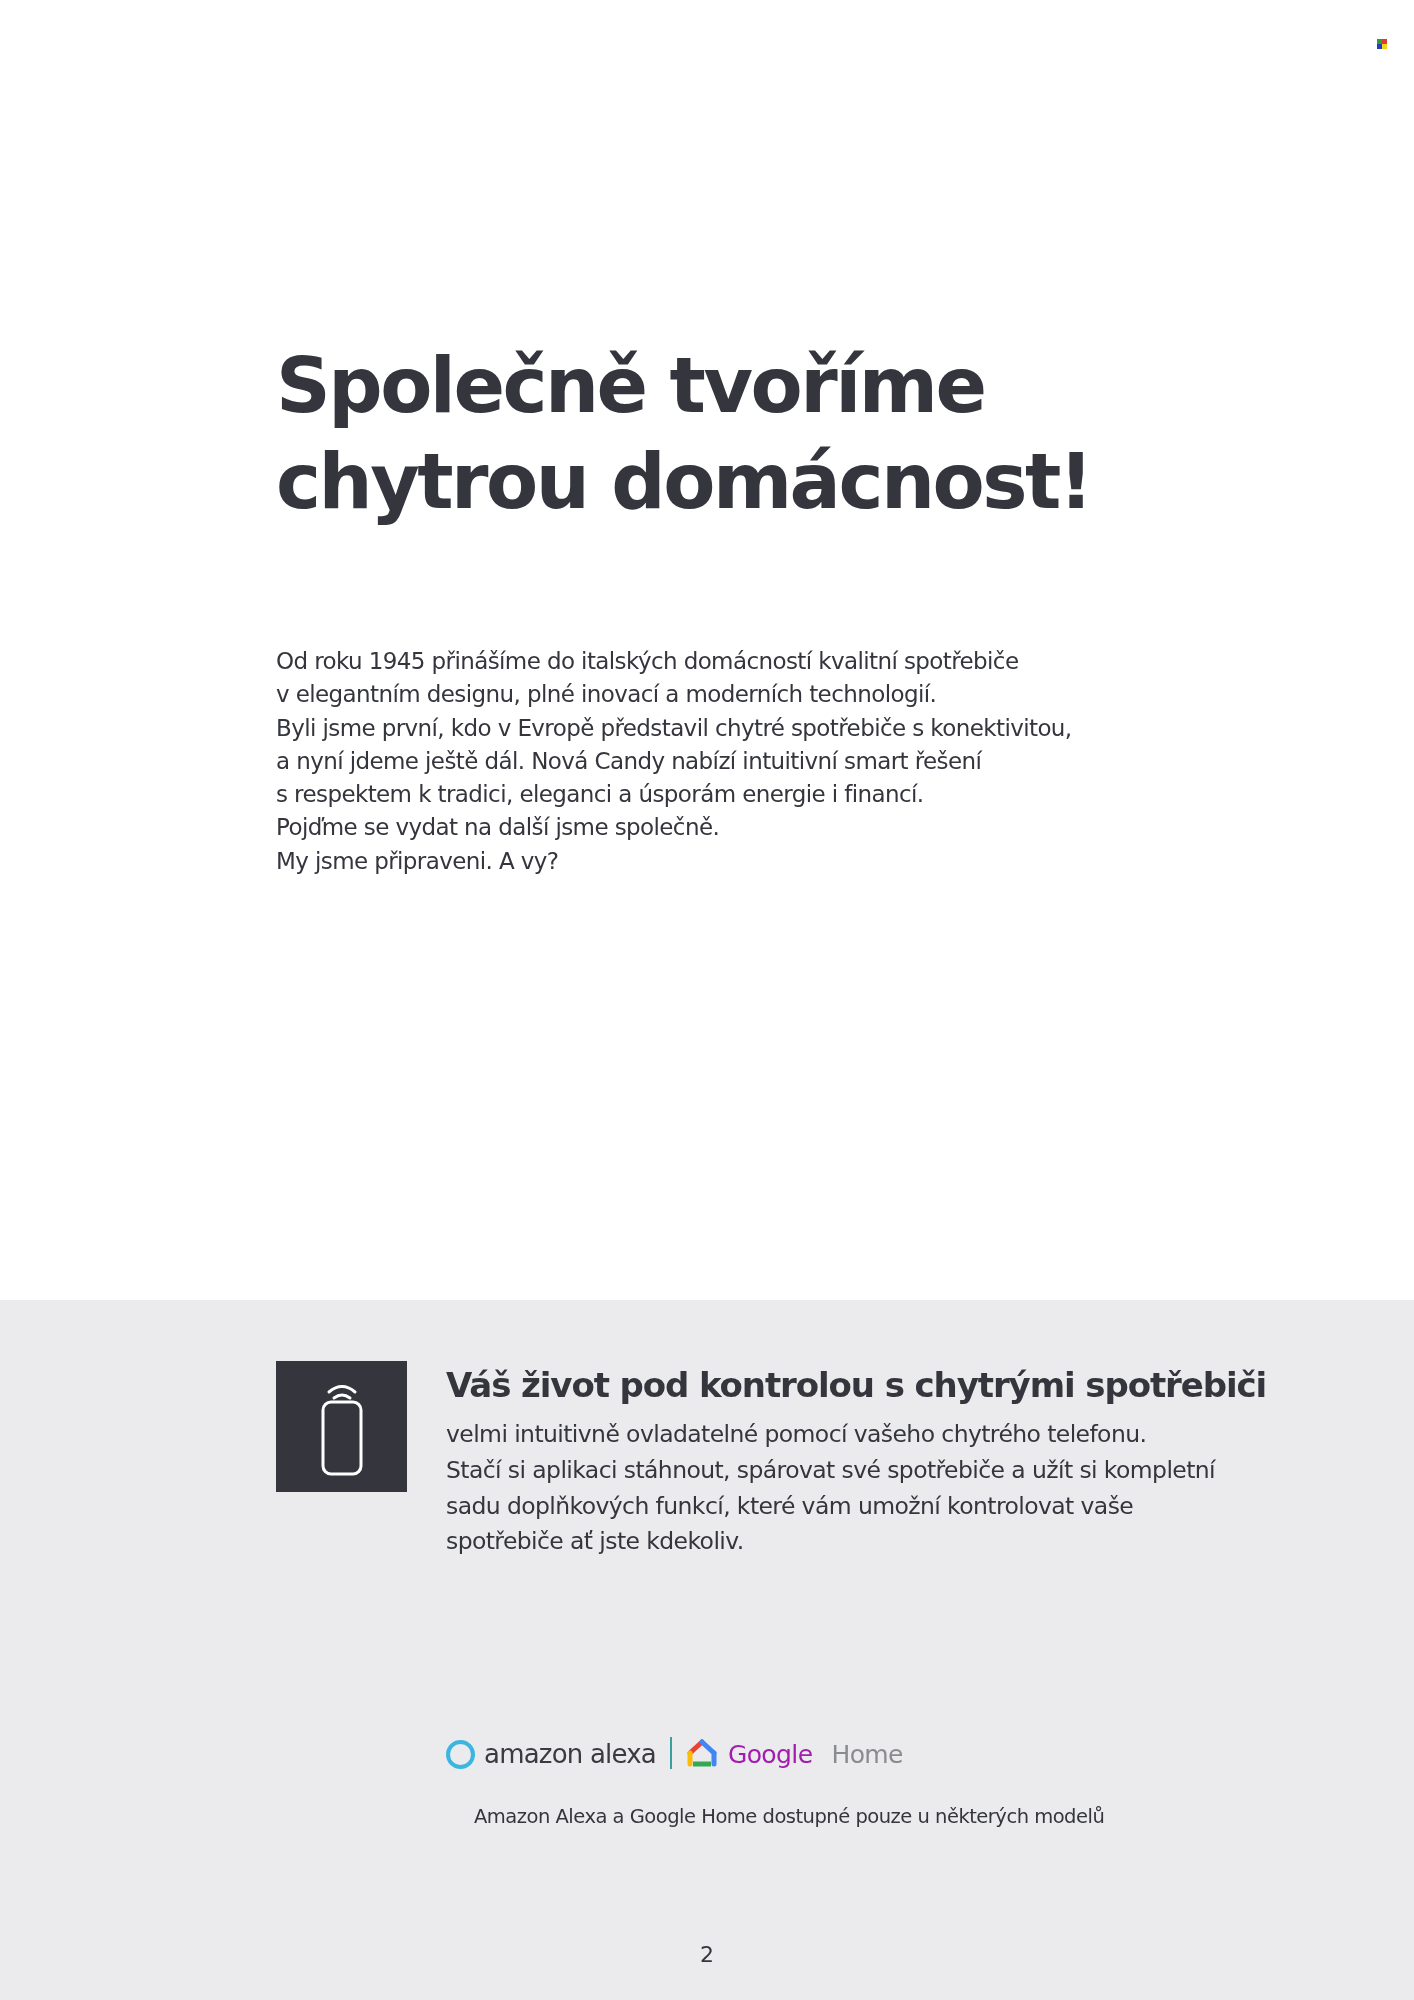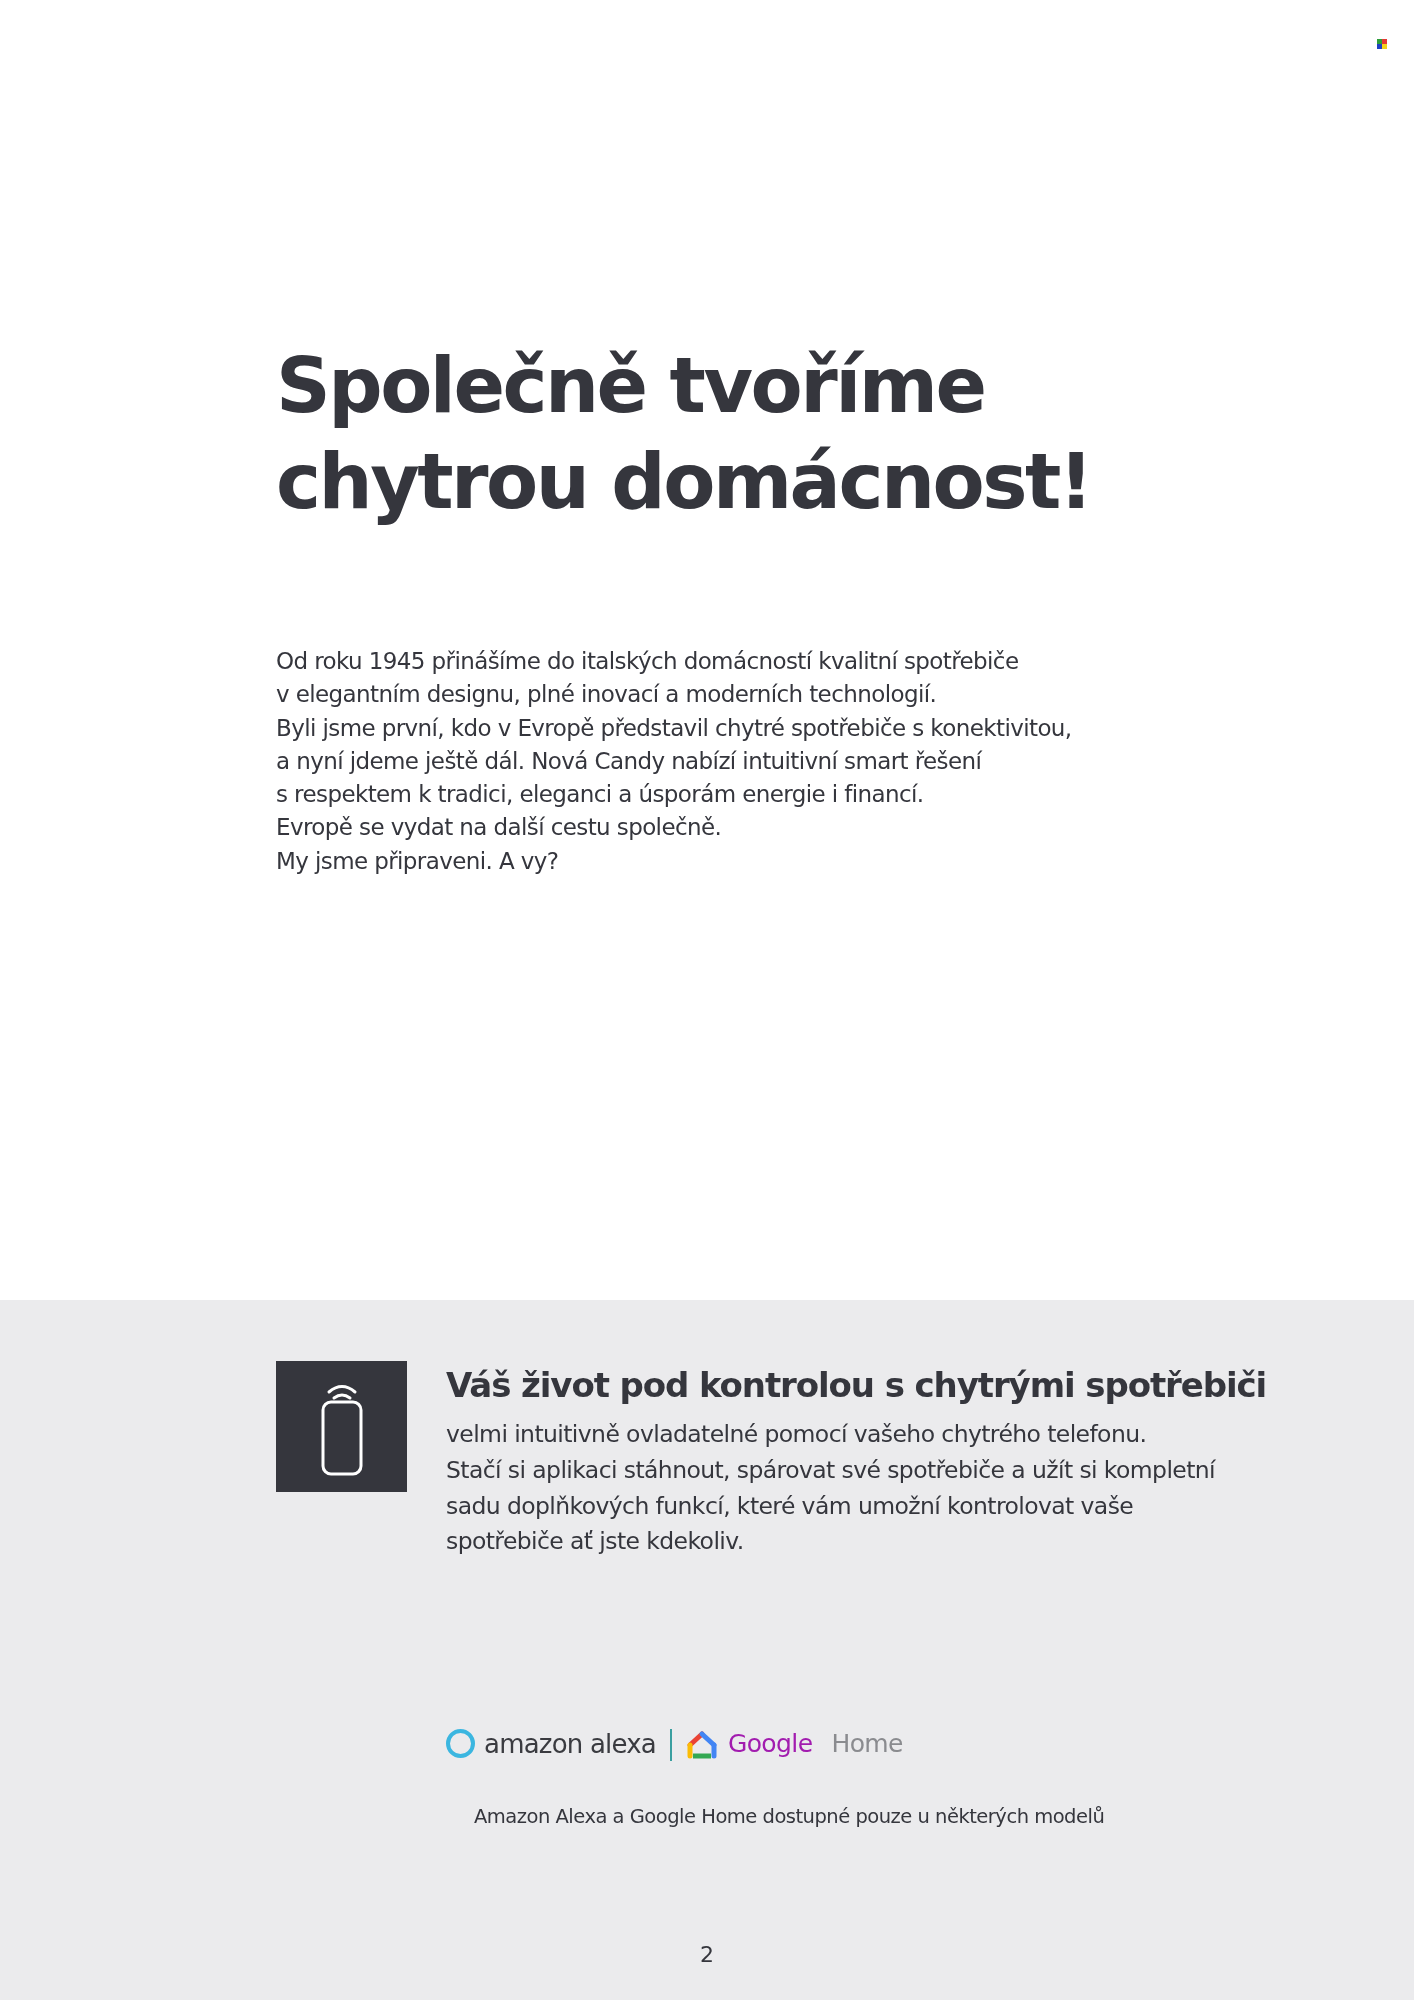--- a/index.html
+++ b/index.html
@@ -49,21 +49,21 @@
     .feature-body { margin-top: 8px; }
     .feature-line {
       font-family: "DejaVu Sans", sans-serif;
       font-size: 23.5px;
       line-height: 35.8px;
       letter-spacing: -0.6px;
       color: #35363d;
       white-space: nowrap;
     }
 
-    .logos { position: absolute; left: 446px; top: 1729px; height: 40px; display: flex; align-items: flex-start; }
+    .logos { position: absolute; left: 446px; top: 1729px; height: 40px; display: flex; align-items: flex-end; }
     .alexa-ring { width: 29px; height: 29px; border-radius: 50%; border: 4px solid #3bb6e0; margin-right: 9px; position: relative; }
     .alexa-text { font-family: "DejaVu Sans", sans-serif; font-size: 26px; letter-spacing: -0.8px; color: #3a3b40; }
     .logo-divider { width: 2px; height: 32px; background: #3a9fa0; margin: 0 14px 0 14px; }
     .ghome-icon { width: 32px; height: 32px; margin-right: 10px; }
     .ghome-google { font-family: "DejaVu Sans", sans-serif; font-size: 25px; letter-spacing: -0.6px; color: #a21caf; }
     .ghome-home { font-family: "DejaVu Sans", sans-serif; font-size: 25px; letter-spacing: -0.6px; color: #8a8b8f; margin-left: 19px; }
 
     .disclaimer {
       position: absolute; left: 446px; top: 1805px;
       font-family: "DejaVu Sans", sans-serif;
@@ -95,21 +95,21 @@
     <div class="hero-title">Společně tvoříme</div>
     <div class="hero-title">chytrou domácnost!</div>
   </div>
 
   <div class="intro">
     <div class="intro-line">Od roku 1945 přinášíme do italských domácností kvalitní spotřebiče</div>
     <div class="intro-line">v elegantním designu, plné inovací a moderních technologií.</div>
     <div class="intro-line">Byli jsme první, kdo v Evropě představil chytré spotřebiče s konektivitou,</div>
     <div class="intro-line">a nyní jdeme ještě dál. Nová Candy nabízí intuitivní smart řešení</div>
     <div class="intro-line">s respektem k tradici, eleganci a úsporám energie i financí.</div>
-    <div class="intro-line">Evropě se vydat na další cestu společně.</div>
+    <div class="intro-line">Pojďme se vydat na další jsme společně.</div>
     <div class="intro-line">My jsme připraveni. A vy?</div>
   </div>
 
   <div class="gray-section"></div>
 
   <div class="remote-box">
     <svg width="131" height="131" viewBox="0 0 131 131" xmlns="http://www.w3.org/2000/svg">
       <rect x="47" y="41" width="38" height="72" rx="8" ry="8" fill="none" stroke="#ffffff" stroke-width="3"></rect>
       <path d="M53 31 Q66 20 79 31" fill="none" stroke="#ffffff" stroke-width="3" stroke-linecap="round"></path>
       <path d="M58 37 Q66 31 74 37" fill="none" stroke="#ffffff" stroke-width="3" stroke-linecap="round"></path>

